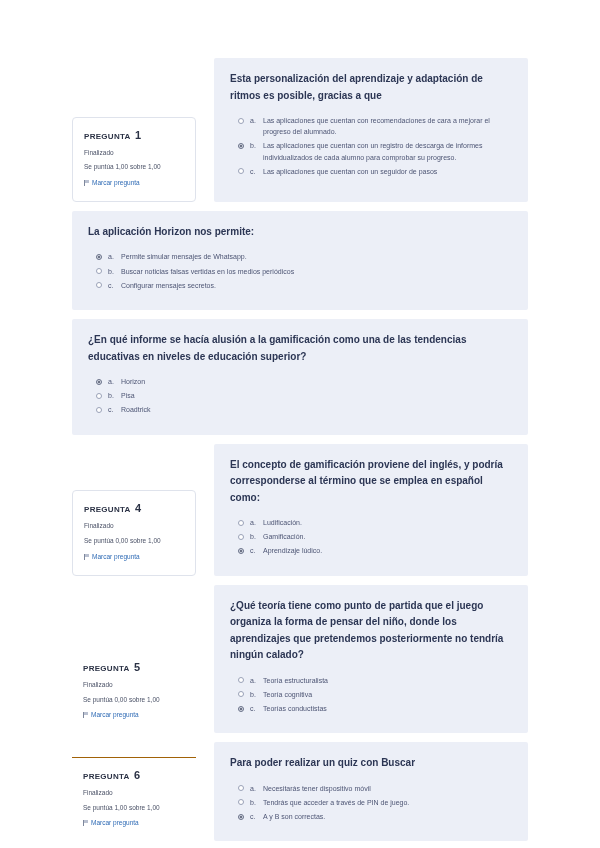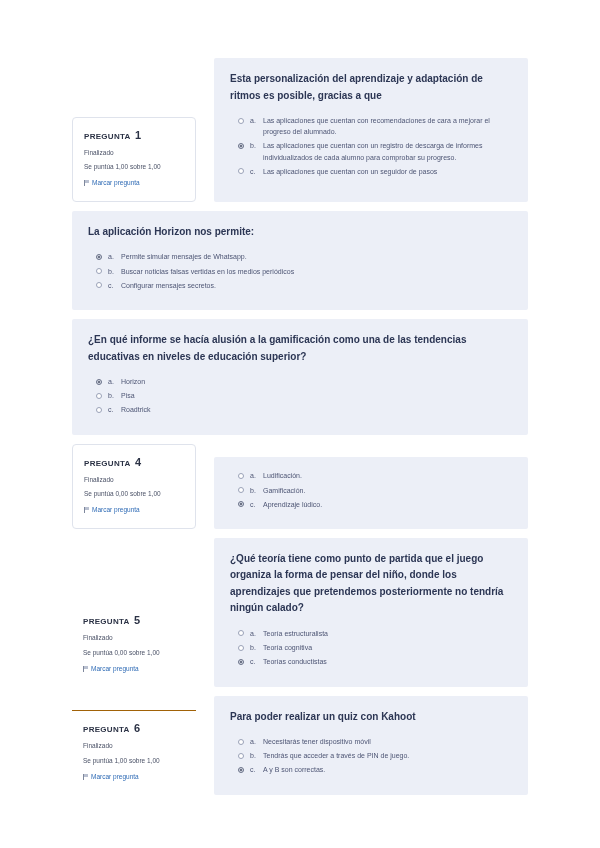--- a/index.html
+++ b/index.html
@@ -242,20 +242,21 @@
         <div class="info-card ">
           <div class="q-title"><span>PREGUNTA</span> <span class="num">4</span></div>
           <div class="q-state">Finalizado</div>
           <div class="q-score">Se puntúa 0,00 sobre 1,00</div>
           <div class="q-flag">
             <span class="flag-icon"></span>
             <span>Marcar pregunta</span>
           </div>
         </div>
         <div class="answer-panel">
+          <div class="q-text">El concepto de gamificación proviene del inglés, y podría corresponderse al término que se emplea en español como:</div>
           <ul class="options">
             <li class="option">
               <span class="radio"></span>
               <span class="opt-letter">a.</span>
               <span class="opt-text">Ludificación.</span>
             </li>
             <li class="option">
               <span class="radio"></span>
               <span class="opt-letter">b.</span>
               <span class="opt-text">Gamificación.</span>
@@ -303,21 +304,21 @@
         <div class="info-card flat-top">
           <div class="q-title"><span>PREGUNTA</span> <span class="num">6</span></div>
           <div class="q-state">Finalizado</div>
           <div class="q-score">Se puntúa 1,00 sobre 1,00</div>
           <div class="q-flag">
             <span class="flag-icon"></span>
             <span>Marcar pregunta</span>
           </div>
         </div>
         <div class="answer-panel">
-          <div class="q-text">Para poder realizar un quiz con Kahoot</div>
+          <div class="q-text">Para poder realizar un quiz con Buscar</div>
           <ul class="options">
             <li class="option">
               <span class="radio"></span>
               <span class="opt-letter">a.</span>
               <span class="opt-text">Necesitarás tener dispositivo móvil</span>
             </li>
             <li class="option">
               <span class="radio"></span>
               <span class="opt-letter">b.</span>
               <span class="opt-text">Tendrás que acceder a través de PIN de juego.</span>

